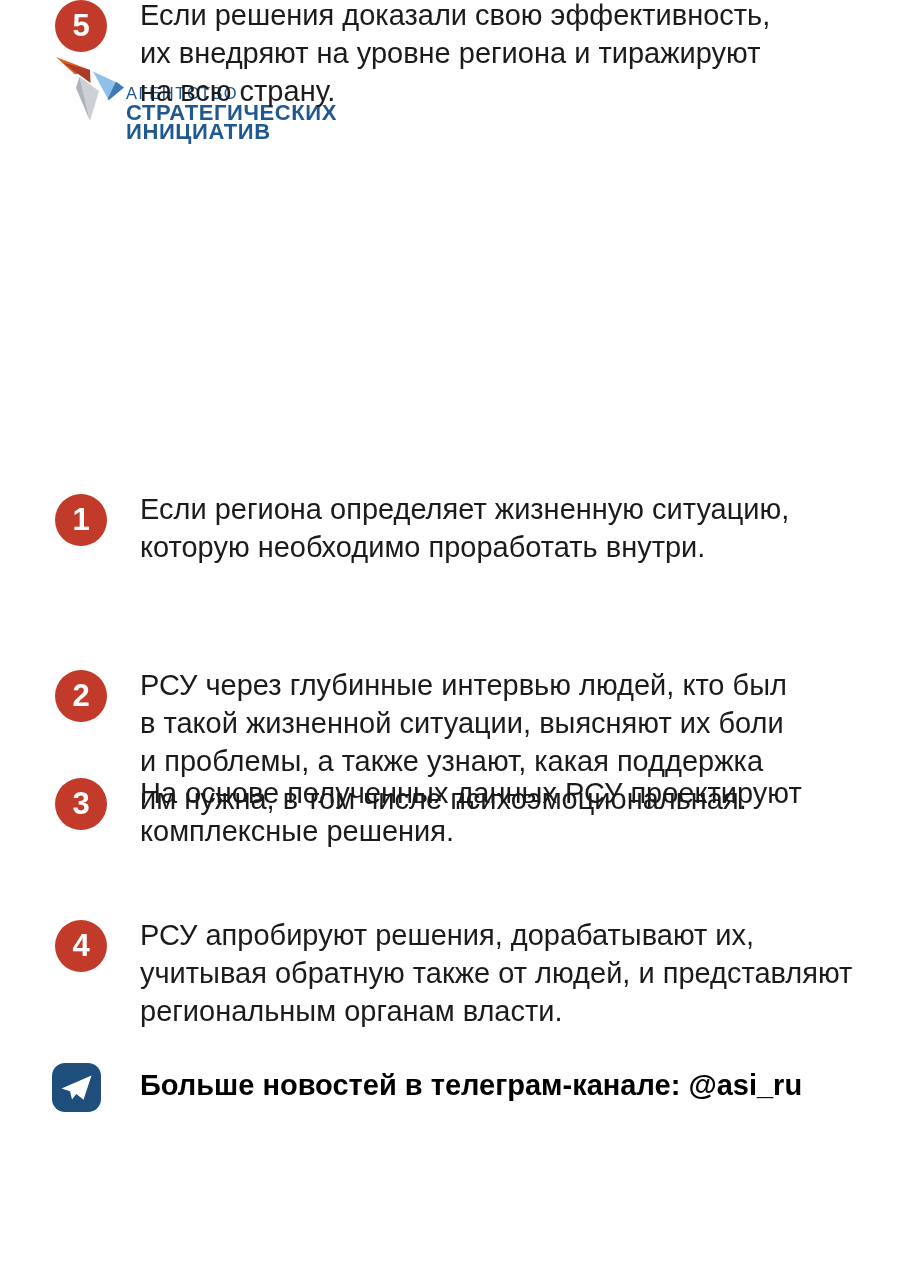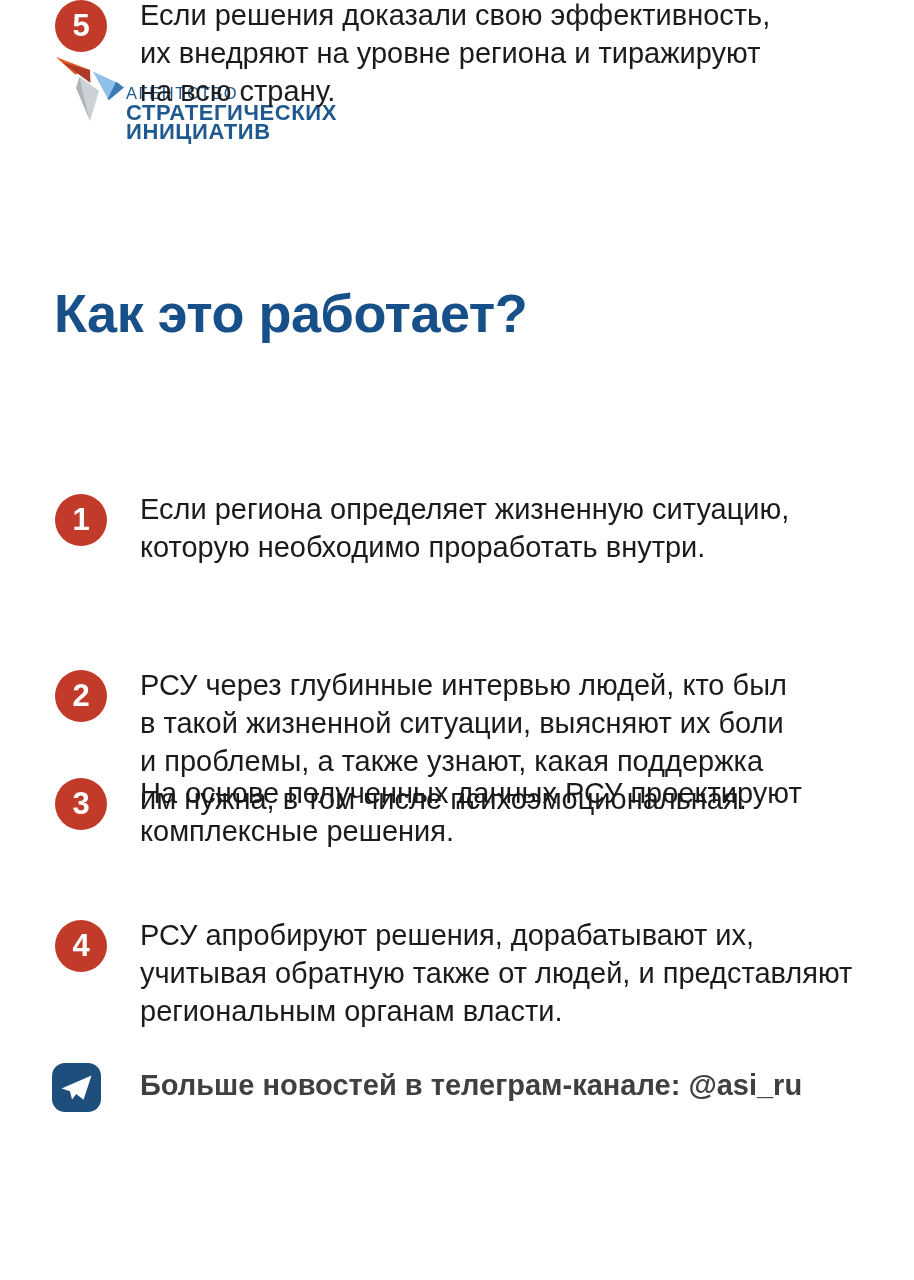--- a/index.html
+++ b/index.html
@@ -41,21 +41,21 @@
   .step-text{
     margin-left:33px;margin-top:-4px;
     font-size:29px;line-height:38px;color:#1b1b1b;
     white-space:pre-line;
     width:730px;
   }
   
   .tg-icon{position:absolute;left:52px;top:1063px;width:49px;height:49px;}
   .tg-text{
     position:absolute;left:140px;top:1066px;
-    font-size:29px;line-height:38px;font-weight:700;color:#404040;
+    font-size:29px;line-height:38px;font-weight:700;color:#000000;
     white-space:nowrap;
   }
 </style>
 </head>
 <body>
 
 <div class="canvas">
 
   <svg class="logo-plane" viewBox="0 0 68 65" aria-hidden="true">
     <polygon points="0,0 34,13 19,17.5" fill="#e65c20"></polygon>
@@ -64,21 +64,20 @@
     <polygon points="60,24.8 68,30.5 53,43 51.5,42.2" fill="#3c79b5"></polygon>
     <polygon points="23.5,19.5 43,34 34,64" fill="#ccd1d5"></polygon>
     <polygon points="23.5,19.5 34,64 20,31" fill="#aeb4ba"></polygon>
   </svg>
   <div class="logo-text">
     <div class="logo-line-regular">АГЕНТСТВО</div>
     <div class="logo-line-bold">СТРАТЕГИЧЕСКИХ</div>
     <div class="logo-line-bold">ИНИЦИАТИВ</div>
   </div>
 
-  <h1 class="title">Как это работает?</h1>
 
   <div class="step">
     <div class="step-num">1</div>
     <div class="step-text">Если региона определяет жизненную ситуацию,
 которую необходимо проработать внутри.</div>
   </div>
 
   <div class="step">
     <div class="step-num">2</div>
     <div class="step-text">РСУ через глубинные интервью людей, кто был

